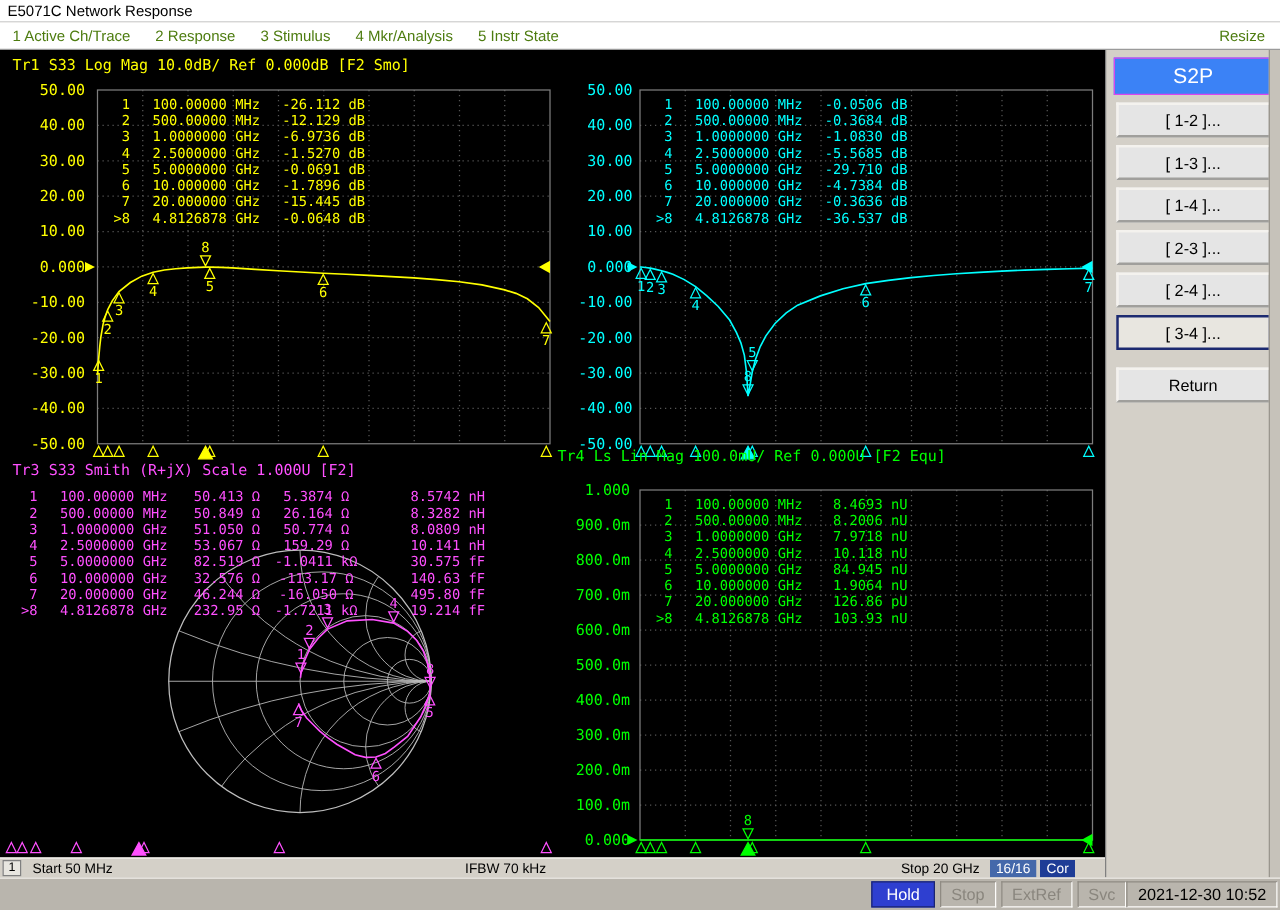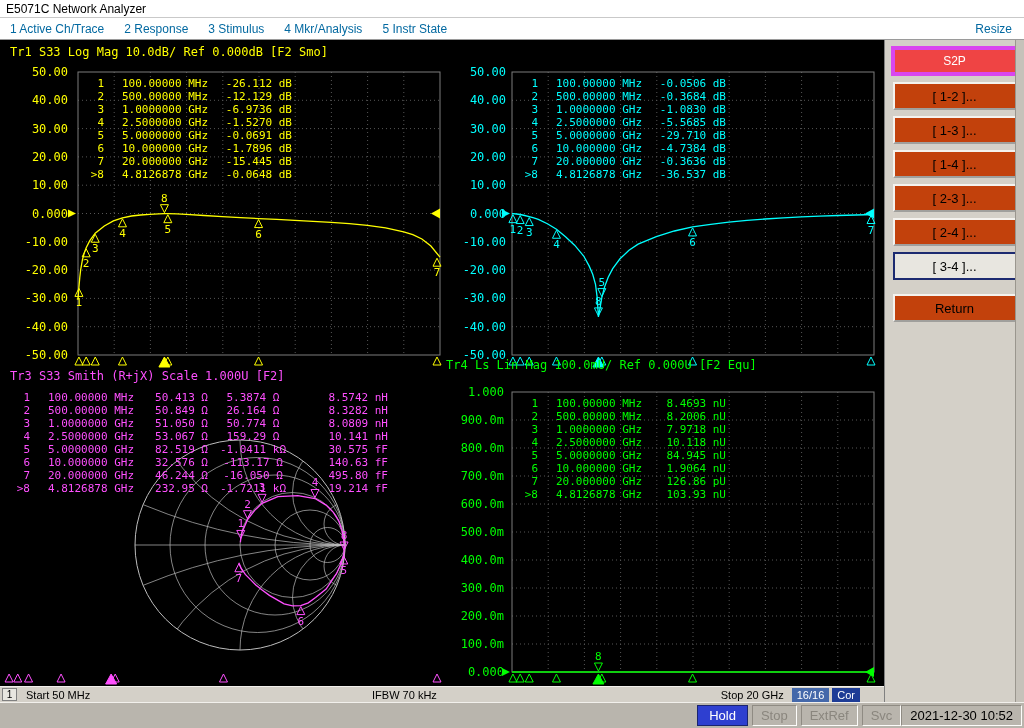--- a/index.html
+++ b/index.html
@@ -7,21 +7,21 @@
     font-family:"Liberation Sans",sans-serif}
   .window{position:relative;width:1024px;height:728px;background:#d4d0c8}
 
   
   .titlebar{position:absolute;left:0;top:0;width:1024px;height:18px;background:#fff;
     border-bottom:1px solid #c9c9c9;display:flex;align-items:center;padding-left:6px;
     font-size:12px;color:#000}
 
   
   .menubar{position:absolute;left:0;top:18px;width:1024px;height:22px;background:#fff;
-    border-bottom:1px solid #9a9a9a;display:flex;align-items:center;font-size:12px;color:#0369a1}
+    border-bottom:1px solid #9a9a9a;display:flex;align-items:center;font-size:12px;color:#4d7c0f}
   .menu-item{padding:2px 10px;cursor:default;white-space:nowrap}
   .menu-right{margin-left:auto;padding:2px 12px}
 
   
   .screen{position:absolute;left:0;top:40px;width:884px;height:646px;background:#000;overflow:hidden}
   .ptitle{position:absolute;font:12px "DejaVu Sans Mono",monospace;white-space:pre}
   .inv{background:#00ffff;color:#000}
   .mtable{position:absolute;font:11px "DejaVu Sans Mono",monospace;line-height:13px;white-space:pre}
   .mrow{display:flex}
   .mc{display:inline-block}
@@ -34,23 +34,23 @@
   .m5 .c3{width:90px;text-align:center}
   .m5 .c4{width:90px;text-align:right}
   .tick{font-family:"DejaVu Sans Mono",monospace;font-size:12px}
   .mlabel{font-family:"DejaVu Sans Mono",monospace;font-size:11px}
 
   
   .softkeys{position:absolute;left:884px;top:40px;width:140px;height:662px;background:#d4d0c8;
     border-left:1px solid #808080}
   .sk-scroll{position:absolute;right:0;top:0;width:9px;height:100%;background:#c6c2ba;
     border-left:1px solid #9a968e}
-  .sk-title{width:128px;height:30px;margin:6px auto 0;background:#ef4444;color:#fff;
-    display:flex;align-items:center;justify-content:center;font-size:12px;border:4px solid #d946ef}
-  .sk-btn{display:block;width:124px;height:28px;margin:6px auto 0;background:#c2410c;
+  .sk-title{width:128px;height:30px;margin:6px auto 0;background:#3b82f6;color:#fff;
+    display:flex;align-items:center;justify-content:center;font-size:17px;border:1px solid #d946ef}
+  .sk-btn{display:block;width:124px;height:28px;margin:6px auto 0;background:#e5e5e5;
     border:2px outset #f4f2ee;font:13px "Liberation Sans",sans-serif;color:#000;cursor:pointer}
   .sk-btn.selected{border:2px solid #1c2a70;background:#e8e6e0}
   .sk-btn.sk-return{margin-top:14px}
 
   
   .statusbar{position:absolute;left:0;top:686px;width:884px;height:16px;background:#d4d0c8;
     border-top:1px solid #f2f0ec;display:flex;align-items:center;font-size:11px;color:#000}
   .chan{width:15px;height:13px;border:1px solid #808080;background:#e8e6e0;text-align:center;
     line-height:12px;margin:0 3px 0 2px;font-size:10px}
   .sb-start{margin-right:auto;padding:0 6px}
@@ -69,21 +69,21 @@
     border-color:#8f8b83 #fdfcfa #fdfcfa #8f8b83;background:#b9b5ad}
   .sys-time{color:#000;padding:2px 8px;margin:0 2px 0 0;border:1px solid;
     border-color:#8f8b83 #fdfcfa #fdfcfa #8f8b83}
 </style>
 </head>
 <body>
 
 <div class="window">
 
   <div class="titlebar">
-    <span>E5071C Network Analyzer</span>
+    <span>E5071C Network Response</span>
   </div>
 
   <div class="menubar">
     <span class="menu-item">1 Active Ch/Trace</span>
     <span class="menu-item">2 Response</span>
     <span class="menu-item">3 Stimulus</span>
     <span class="menu-item">4 Mkr/Analysis</span>
     <span class="menu-item">5 Instr State</span>
     <span class="menu-item menu-right">Resize</span>
   </div>

